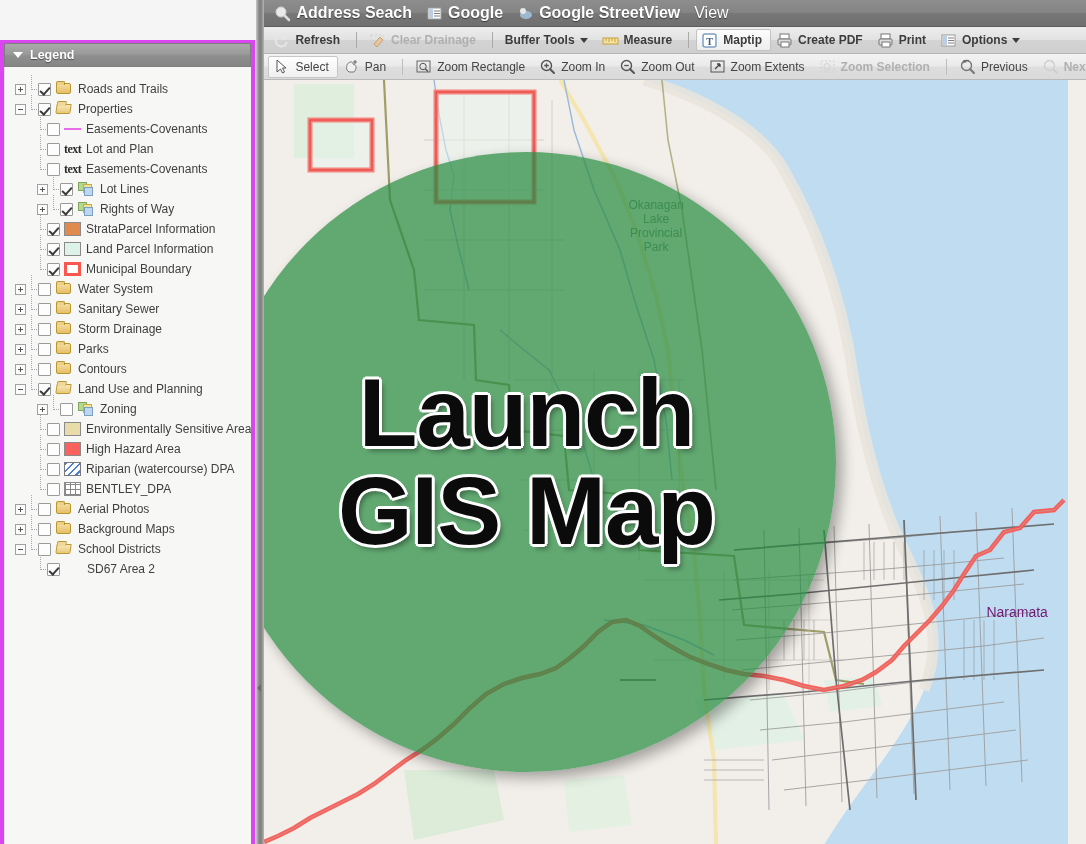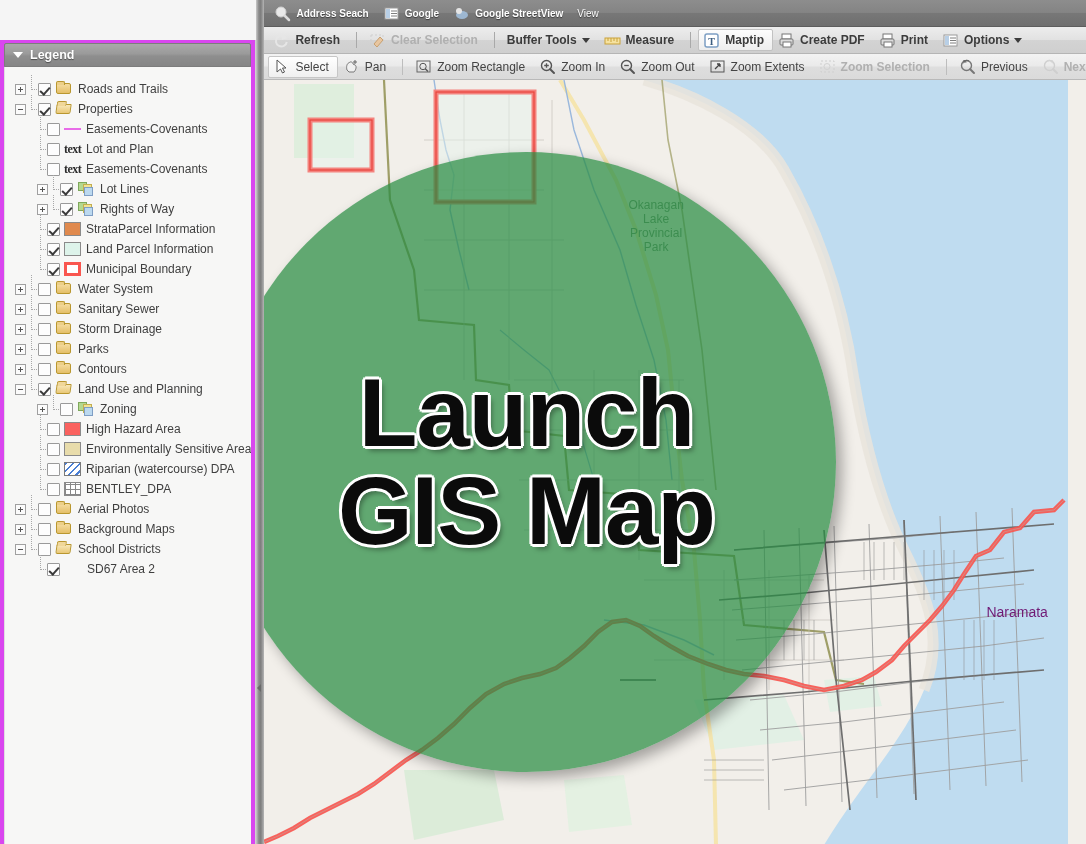--- a/index.html
+++ b/index.html
@@ -199,21 +199,21 @@
   }
   #tb-menu {
     height: 27px;
     background: linear-gradient(to bottom, #8d8d8d 0%, #848484 48%, #777777 52%, #6f6f6f 100%);
     border-bottom: 1px solid #5d5d5d;
     padding-left: 6px;
   }
   #tb-menu .item {
     display: flex; align-items: center; height: 27px;
     padding: 0 10px 0 4px;
-    color: #ffffff; font-size: 10px; font-weight: bold;
+    color: #ffffff; font-size: 16px; font-weight: bold;
     text-shadow: 0 1px 1px rgba(0,0,0,.5);
   }
   #tb-menu .item.plain { font-weight: normal; }
 
   #tb-tools {
     height: 27px;
     background: linear-gradient(to bottom, #ededed 0%, #e2e2e2 48%, #d3d3d3 52%, #cfcfcf 100%);
     border-bottom: 1px solid #b5b5b5;
     padding-left: 4px;
   }
@@ -465,29 +465,29 @@
               <i class="b"></i>
               <i class="c"></i>
             </span>
           </span>
           <span class="llabel">Zoning</span>
         </div>
         <div class="lrow">
           <span class="indent" style="width:28px"></span>
           <span class="dotline"></span>
           <span class="cb "></span>
+          <span class="sw" style="background:#e8dcab"></span>
+          <span class="llabel">Environmentally Sensitive Area</span>
+        </div>
+        <div class="lrow">
+          <span class="indent" style="width:28px"></span>
+          <span class="dotline"></span>
+          <span class="cb "></span>
           <span class="sw" style="background:#fa625f"></span>
           <span class="llabel">High Hazard Area</span>
-        </div>
-        <div class="lrow">
-          <span class="indent" style="width:28px"></span>
-          <span class="dotline"></span>
-          <span class="cb "></span>
-          <span class="sw" style="background:#e8dcab"></span>
-          <span class="llabel">Environmentally Sensitive Area</span>
         </div>
         <div class="lrow">
           <span class="indent" style="width:28px"></span>
           <span class="dotline"></span>
           <span class="cb "></span>
           <span class="sw swwave"></span>
           <span class="llabel">Riparian (watercourse) DPA</span>
         </div>
         <div class="lrow">
           <span class="indent" style="width:28px"></span>
@@ -587,21 +587,21 @@
           <span>Refresh</span>
         </div>
         <span class="sep"></span>
         <div class="item dim">
           <span class="ticon">
             <svg width="17" height="17" viewBox="0 0 17 17">
               <rect x="2" y="3" width="12" height="11" fill="none" stroke="#cfcfcf" stroke-dasharray="2 2"></rect>
               <path d="M5 12 L11 5 L14 8 L8 15 Z" fill="#e8c6a0" stroke="#c8a070"></path>
             </svg>
           </span>
-          <span>Clear Selection</span>
+          <span>Clear Drainage</span>
         </div>
         <span class="sep"></span>
         <div class="item">
           <span>Buffer Tools</span>
           <span class="caret"></span>
         </div>
         <div class="item">
           <span class="ticon">
             <svg width="17" height="17" viewBox="0 0 17 17">
               <rect x="1" y="6" width="15" height="6" fill="#f6e2a0" stroke="#c9a23a"></rect>

